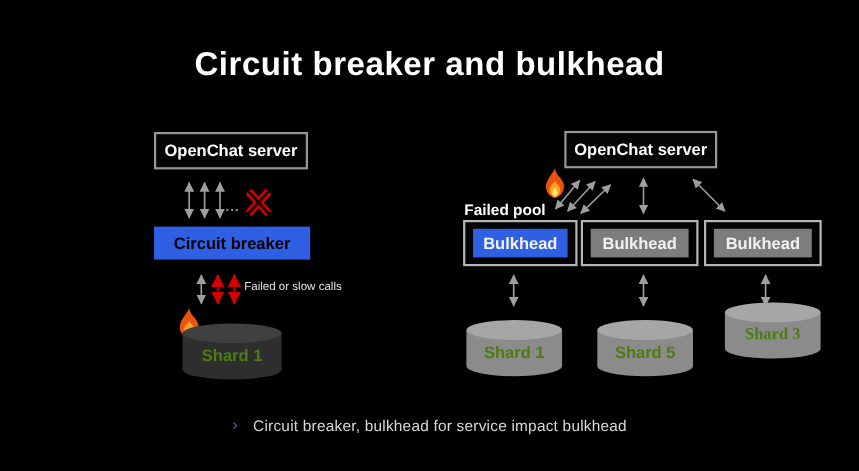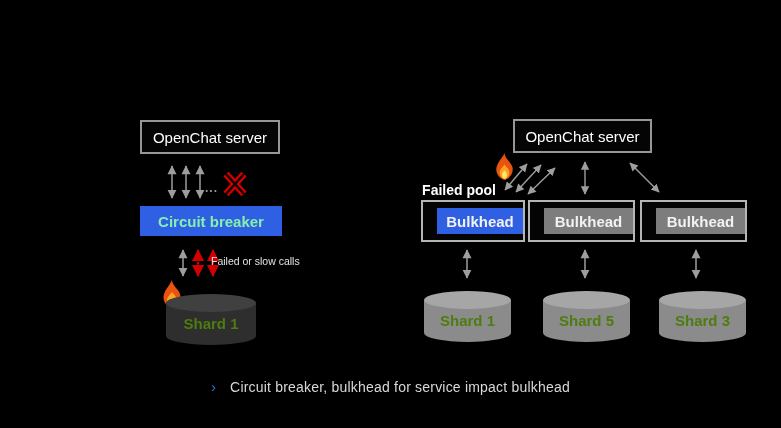--- a/index.html
+++ b/index.html
@@ -7,35 +7,35 @@
     position:relative; width:781px; height:428px; background:#000000;
     font-family:"Liberation Sans", sans-serif; overflow:hidden;
   }
   .abs { position:absolute; }
   .title {
     top:42px; left:0; width:100%; text-align:center;
     color:#ffffff; font-size:30px; font-weight:bold; letter-spacing:0.5px;
   }
   .server-box {
     border:2px solid #979797; background:#050505; color:#ffffff;
-    font-size:15px; font-weight:normal;
+    font-size:15px; font-weight:bold;
     display:flex; align-items:center; justify-content:center; box-sizing:border-box;
   }
   .breaker-box {
     left:140px; top:206px; width:142px; height:30px; background:#2f5fe3;
-    color:#86efac; font-size:15px; font-weight:bold;
+    color:#000000; font-size:15px; font-weight:bold;
     display:flex; align-items:center; justify-content:center;
   }
   .connectors { position:absolute; left:0; top:0; pointer-events:none; }
   .ellipsis { left:205px; top:181px; color:#9a9a9a; font-size:12px; font-weight:bold; letter-spacing:1px; }
-  .failed-label { left:211px; top:255px; color:#e3e3e3; font-size:10.5px; }
+  .failed-label { left:222px; top:255px; color:#e3e3e3; font-size:10.5px; }
   .thread-pool { left:408px; top:182px; width:88px; text-align:right; color:#ffffff; font-size:14px; font-weight:bold; }
   .bk-cell {
     top:200px; height:42px; border:2px solid #b5b5b5; background:#040404;
-    box-sizing:border-box; display:flex; align-items:center; justify-content:flex-end;
+    box-sizing:border-box; display:flex; align-items:center; justify-content:center;
   }
   .bk-inner {
     width:calc(100% - 14px); height:26px; color:#f2f2f2; font-size:15px; font-weight:bold;
     display:flex; align-items:center; justify-content:center;
   }
   .bk-blue { background:#2f5fe3; }
   .bk-gray { background:#7d7d7d; }
   .cyl { width:94px; height:53px; }
   .cyl-label {
     position:absolute; left:0; width:100%; text-align:center; top:22px;
@@ -46,20 +46,21 @@
     align-items:center; gap:14px;
   }
   .footer .chev { color:#2e78c8; font-size:15px; }
   .footer .txt { color:#d8d8d8; font-size:14px; letter-spacing:0.2px; }
 </style>
 </head>
 <body>
 
 <div class="stage">
 
+  <div class="abs title">Circuit breaker and bulkhead</div>
 
   <svg class="connectors" width="781" height="428">
     <defs>
       <marker id="ga-e" markerWidth="7" markerHeight="7" refX="5.5" refY="3" orient="auto">
         <path d="M0,0 L6,3 L0,6 Z" fill="#9e9e9e"></path>
       </marker>
       <marker id="ga-s" markerWidth="7" markerHeight="7" refX="0.5" refY="3" orient="auto">
         <path d="M6,0 L0,3 L6,6 Z" fill="#9e9e9e"></path>
       </marker>
       <marker id="ra-e" markerWidth="7" markerHeight="7" refX="5.5" refY="3" orient="auto">
@@ -157,21 +158,21 @@
     </svg>
     <div class="cyl-label">Shard 1</div>
   </div>
   <div class="abs cyl" style="left:541px; top:290px; width:91px;">
     <svg width="91" height="53" viewBox="0 0 91 53">
       <path d="M2 10 L2 43 A43.5 9 0 0 0 89 43 L89 10 Z" fill="#8b8b8b"></path>
       <ellipse cx="45.5" cy="10" rx="43.5" ry="9" fill="#a6a6a6"></ellipse>
     </svg>
     <div class="cyl-label">Shard 5</div>
   </div>
-  <div class="abs cyl" style="left:657px; top:290px; width:91px;">
+  <div class="abs cyl" style="left:657px; top:274px; width:91px;font-family:Liberation Serif, serif;">
     <svg width="91" height="53" viewBox="0 0 91 53">
       <path d="M2 10 L2 43 A43.5 9 0 0 0 89 43 L89 10 Z" fill="#8b8b8b"></path>
       <ellipse cx="45.5" cy="10" rx="43.5" ry="9" fill="#a6a6a6"></ellipse>
     </svg>
     <div class="cyl-label">Shard 3</div>
   </div>
 
   <div class="abs footer">
     <span class="chev">›</span>
     <span class="txt">Circuit breaker, bulkhead for service impact bulkhead</span>

